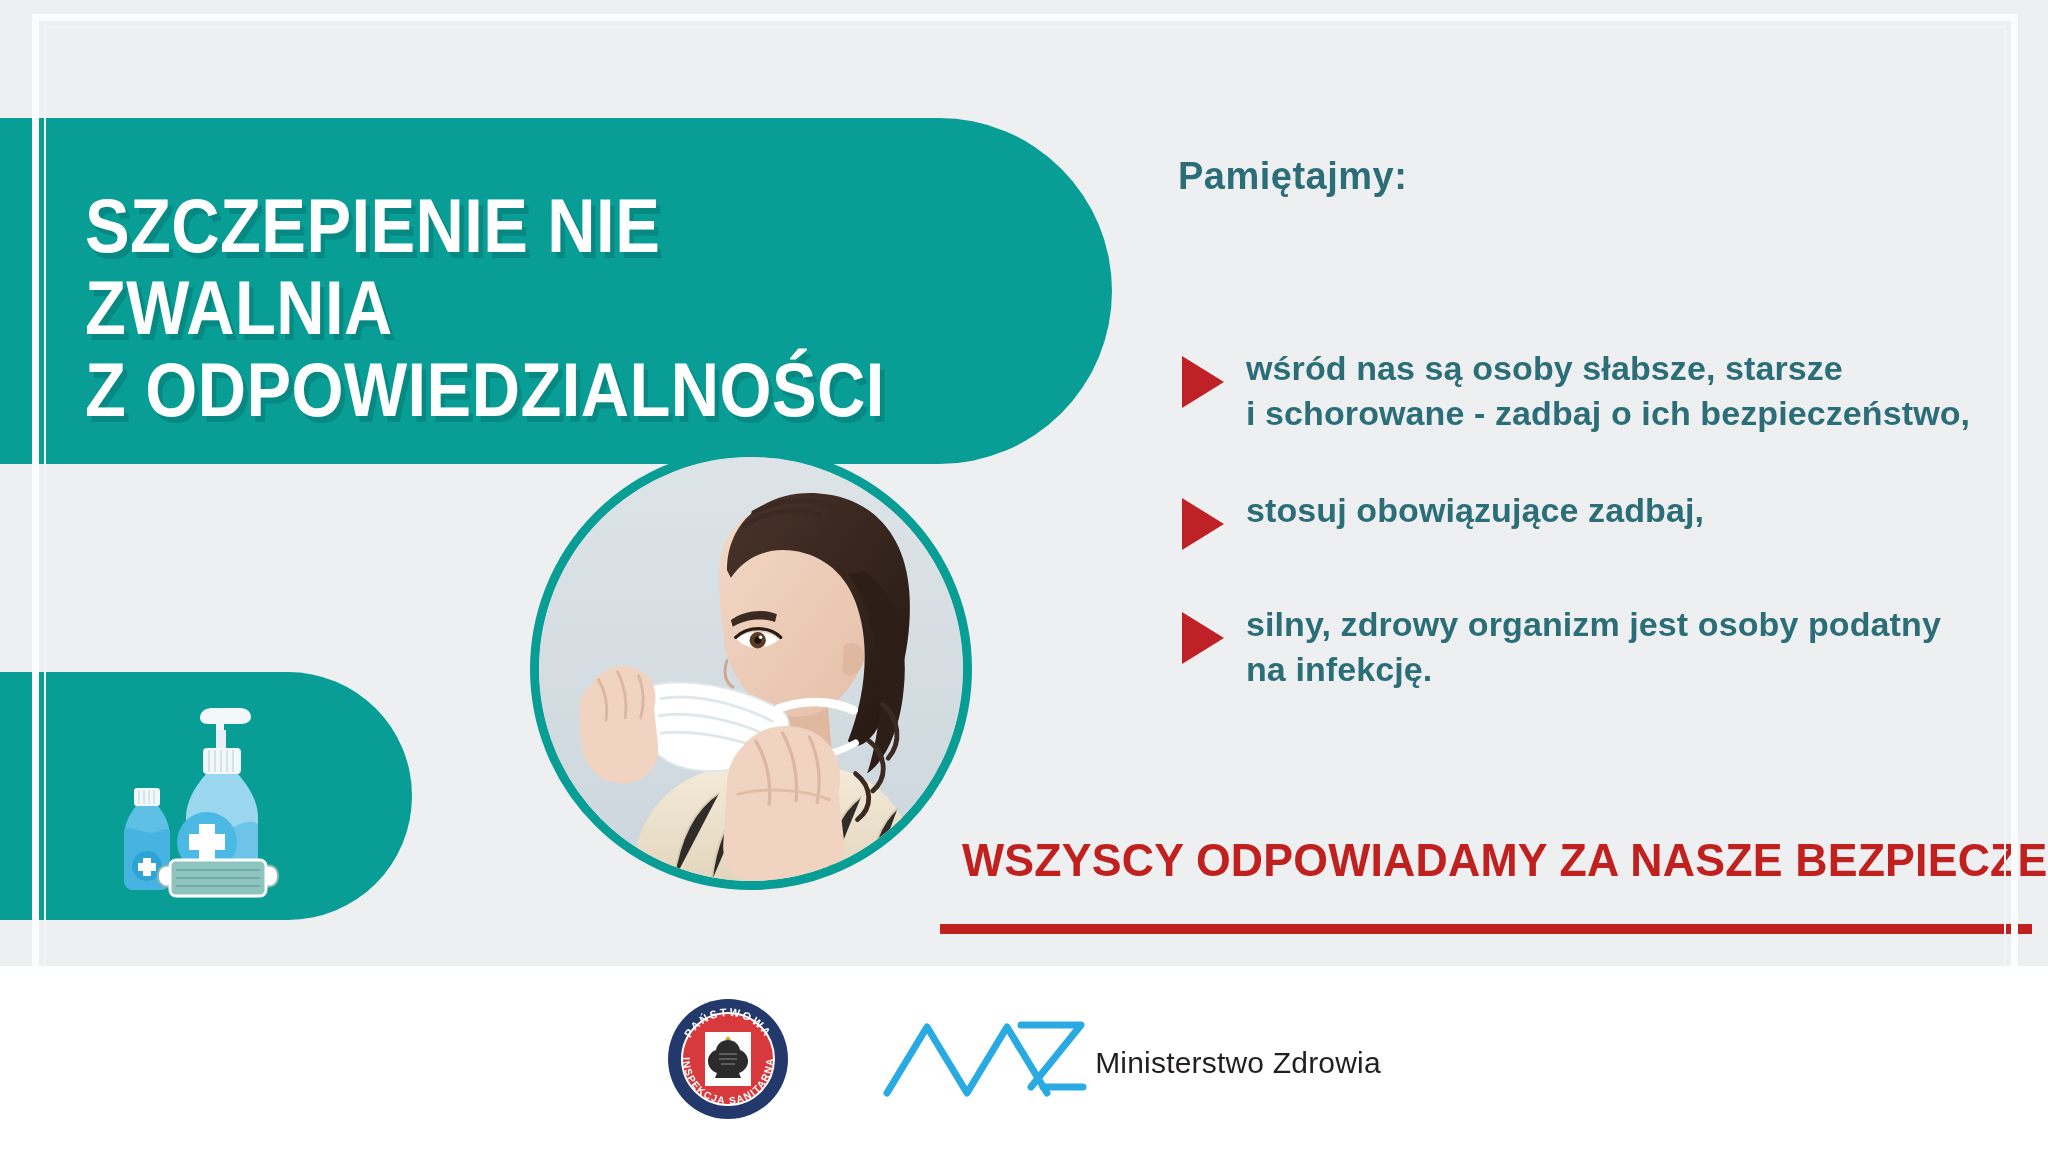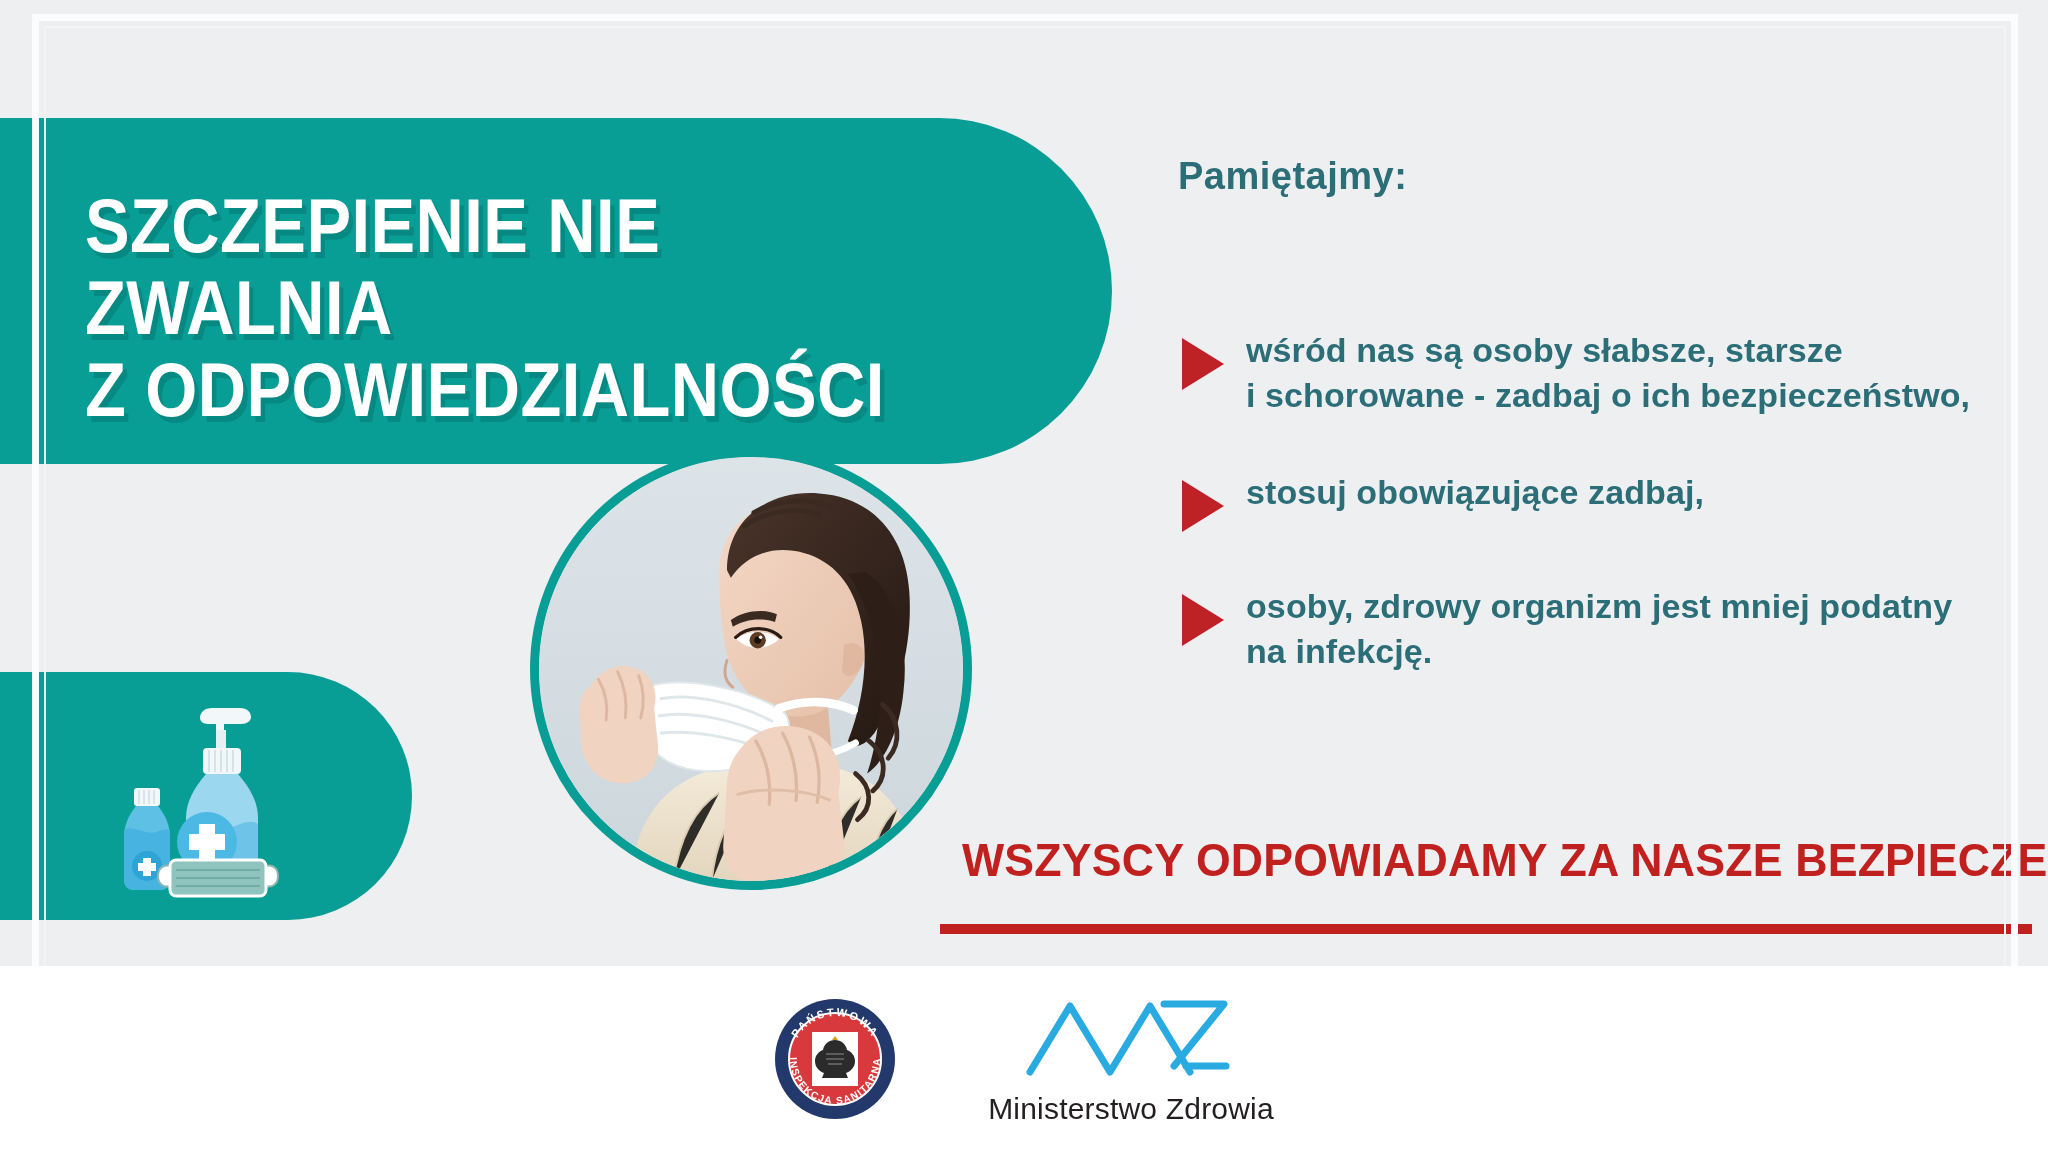--- a/index.html
+++ b/index.html
@@ -123,21 +123,21 @@
     color: #2b6e78;
     font-family: "Liberation Sans", sans-serif;
     font-weight: 700;
     font-size: 38px;
     letter-spacing: 0.5px;
   }
 
   .bullet-list {
     position: absolute;
     left: 1182px;
-    top: 328px;
+    top: 346px;
     width: 830px;
   }
   .bullet-row {
     position: relative;
     display: flex;
     align-items: flex-start;
     margin-bottom: 52px;
   }
   .bullet-marker {
     flex: 0 0 auto;
@@ -198,21 +198,21 @@
     left: 0;
     top: 0;
     width: 2048px;
     height: 186px;
     display: flex;
     align-items: center;
     justify-content: center;
     gap: 92px;
   }
   .logo-sanepid { width: 122px; height: 122px; display: block; }
-  .logo-mz { display: flex; flex-direction: column; align-items: center; }
+  .logo-mz { display: flex; flex-direction: row; align-items: center; }
   .logo-mz-mark { width: 214px; height: 92px; display: block; }
   .logo-mz-label {
     margin-top: 8px;
     color: #231f20;
     font-family: "Liberation Sans", sans-serif;
     font-weight: 400;
     font-size: 30px;
     letter-spacing: 0.2px;
   }
 </style>
@@ -378,21 +378,21 @@
         <span class="bullet-marker"></span>
         <span class="bullet-text">wśród nas są osoby słabsze, starsze
 i schorowane - zadbaj o ich bezpieczeństwo,</span>
       </div>
       <div class="bullet-row">
         <span class="bullet-marker"></span>
         <span class="bullet-text">stosuj obowiązujące zadbaj,</span>
       </div>
       <div class="bullet-row">
         <span class="bullet-marker"></span>
-        <span class="bullet-text">osoby, zdrowy organizm jest mniej podatny
+        <span class="bullet-text">silny, zdrowy organizm jest osoby podatny
 na infekcję.</span>
       </div>
     </div>
 
     <div class="slogan">WSZYSCY ODPOWIADAMY ZA NASZE BEZPIECZEŃSTWO!</div>
     <div class="slogan-rule"></div>
 
     <div class="inset-frame"></div>
     <div class="inset-frame-inner"></div>
   </div>

